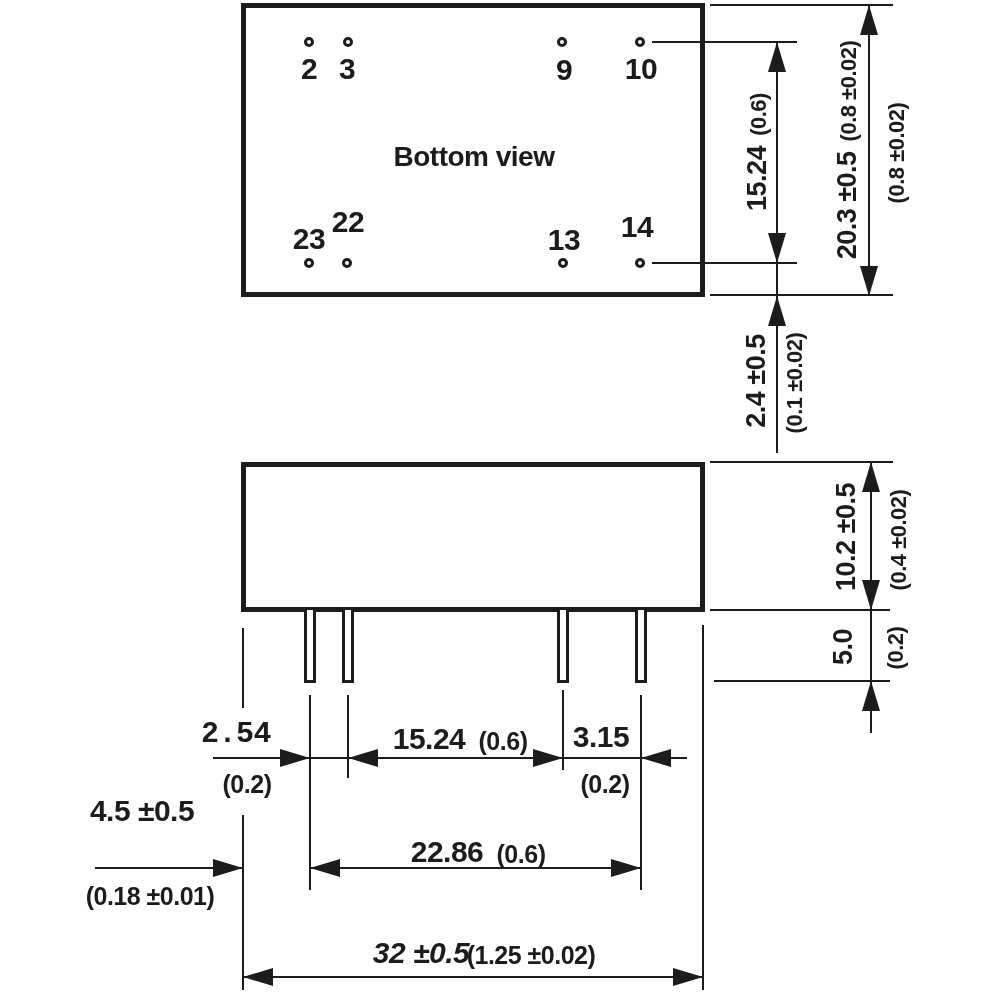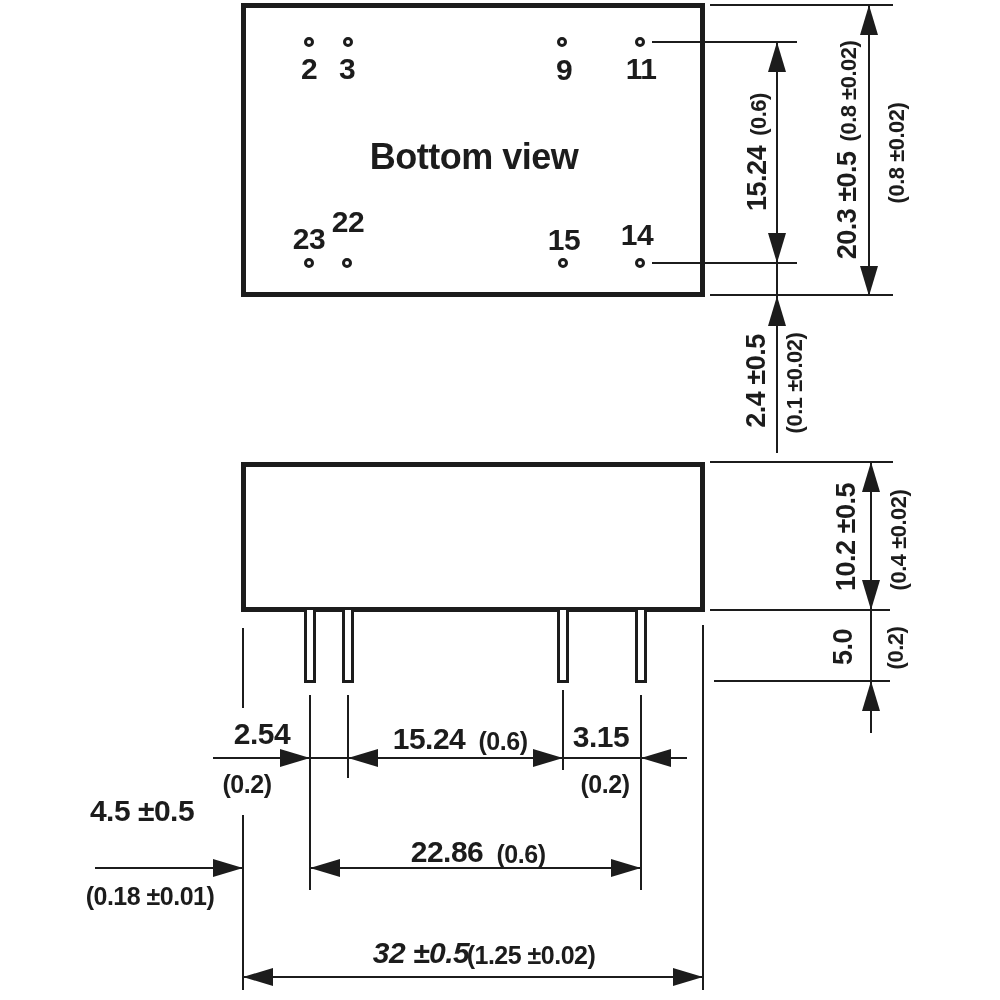--- a/index.html
+++ b/index.html
@@ -28,21 +28,21 @@
   }
   .vlbl {
     position:absolute; font-weight:bold; white-space:nowrap; letter-spacing:-0.5px;
     transform:translate(-50%,-50%) rotate(-90deg); line-height:1;
   }
   .t-xl { font-size:30px; }
   .t-md { font-size:25px; }
   .t-vl { font-size:27px; }
   .t-vs { font-size:22px; }
   .gap  { display:inline-block; width:10px; }
-  .title { font-size:36px; }
+  .title { font-size:28px; }
   .pn   { font-size:30px; }
 </style>
 </head>
 <body>
 
 <div id="canvas">
 
   <div class="box" style="left:241px; top:3px; width:464px; height:294px;"></div>
 
   <div class="lbl title" style="left:474px; top:157px;">Bottom view</div>
@@ -53,25 +53,25 @@
   <div class="pinc" style="left:635px; top:37px;"></div>
 
   <div class="pinc" style="left:304px; top:258px;"></div>
   <div class="pinc" style="left:342px; top:258px;"></div>
   <div class="pinc" style="left:558px; top:258px;"></div>
   <div class="pinc" style="left:635px; top:258px;"></div>
 
   <div class="lbl pn" style="left:309px; top:69px;">2</div>
   <div class="lbl pn" style="left:347px; top:69px;">3</div>
   <div class="lbl pn" style="left:564px; top:70px;">9</div>
-  <div class="lbl pn" style="left:641px; top:69px;">11</div>
+  <div class="lbl pn" style="left:641px; top:69px;">10</div>
   <div class="lbl pn" style="left:309px; top:239px;">23</div>
   <div class="lbl pn" style="left:348px; top:222px;">22</div>
-  <div class="lbl pn" style="left:564px; top:240px;">15</div>
-  <div class="lbl pn" style="left:637px; top:235px;">14</div>
+  <div class="lbl pn" style="left:564px; top:240px;">13</div>
+  <div class="lbl pn" style="left:637px; top:227px;">14</div>
 
   <div class="ln" style="left:652px; top:41px;  width:145px; height:2px;"></div>
   <div class="ln" style="left:652px; top:262px; width:145px; height:2px;"></div>
   <div class="ln" style="left:710px; top:4px;   width:183px; height:2px;"></div>
   <div class="ln" style="left:710px; top:294px; width:183px; height:2px;"></div>
 
   <div class="ln" style="left:776px; top:43px; width:2px; height:410px;"></div>
   <div class="ar u" style="left:768px; top:42px;"></div>
   <div class="ar d" style="left:768px; top:233px;"></div>
   <div class="ar u" style="left:768px; top:296px;"></div>
@@ -118,21 +118,21 @@
   <div class="ln" style="left:562px; top:690px; width:2px; height:80px;"></div>
   <div class="ln" style="left:640px; top:695px; width:2px; height:195px;"></div>
   <div class="ln" style="left:702px; top:625px; width:2px; height:365px;"></div>
 
   <div class="ln" style="left:213px; top:757px; width:474px; height:2px;"></div>
   <div class="ar r" style="left:280px; top:749px;"></div>
   <div class="ar l" style="left:348px; top:749px;"></div>
   <div class="ar r" style="left:533px; top:749px;"></div>
   <div class="ar l" style="left:641px; top:749px;"></div>
 
-  <div class="lbl t-xl" style="left:262px; top:734px;">2.54</div>
+  <div class="lbl t-xl" style="left:236px; top:734px;font-family:Liberation Mono, monospace;">2.54</div>
   <div class="lbl t-md" style="left:247px; top:784px;">(0.2)</div>
   <div class="lbl t-xl" style="left:429px; top:739px;">15.24</div>
   <div class="lbl t-md" style="left:503px; top:741px;">(0.6)</div>
   <div class="lbl t-xl" style="left:601px; top:737px;">3.15</div>
   <div class="lbl t-md" style="left:605px; top:784px;">(0.2)</div>
 
   <div class="ln" style="left:95px;  top:867px; width:148px; height:2px;"></div>
   <div class="ln" style="left:310px; top:867px; width:331px; height:2px;"></div>
   <div class="ar r" style="left:213px; top:859px;"></div>
   <div class="ar l" style="left:310px; top:859px;"></div>

